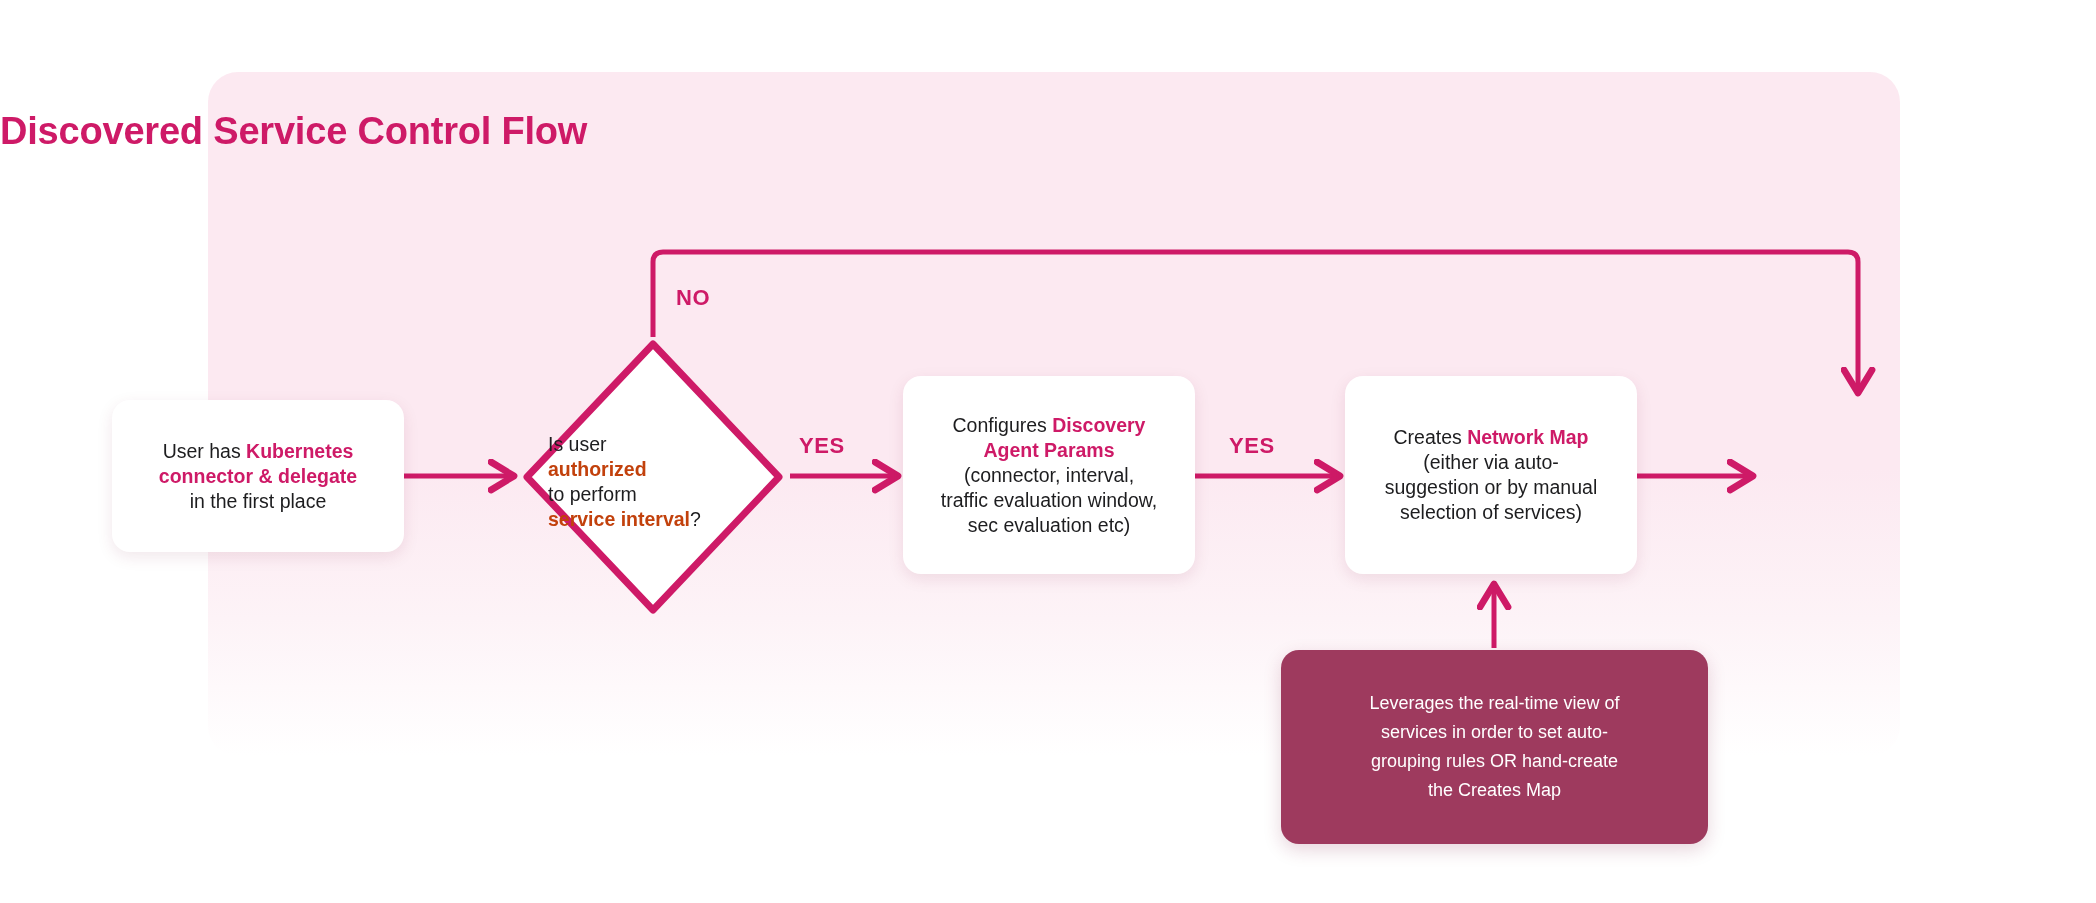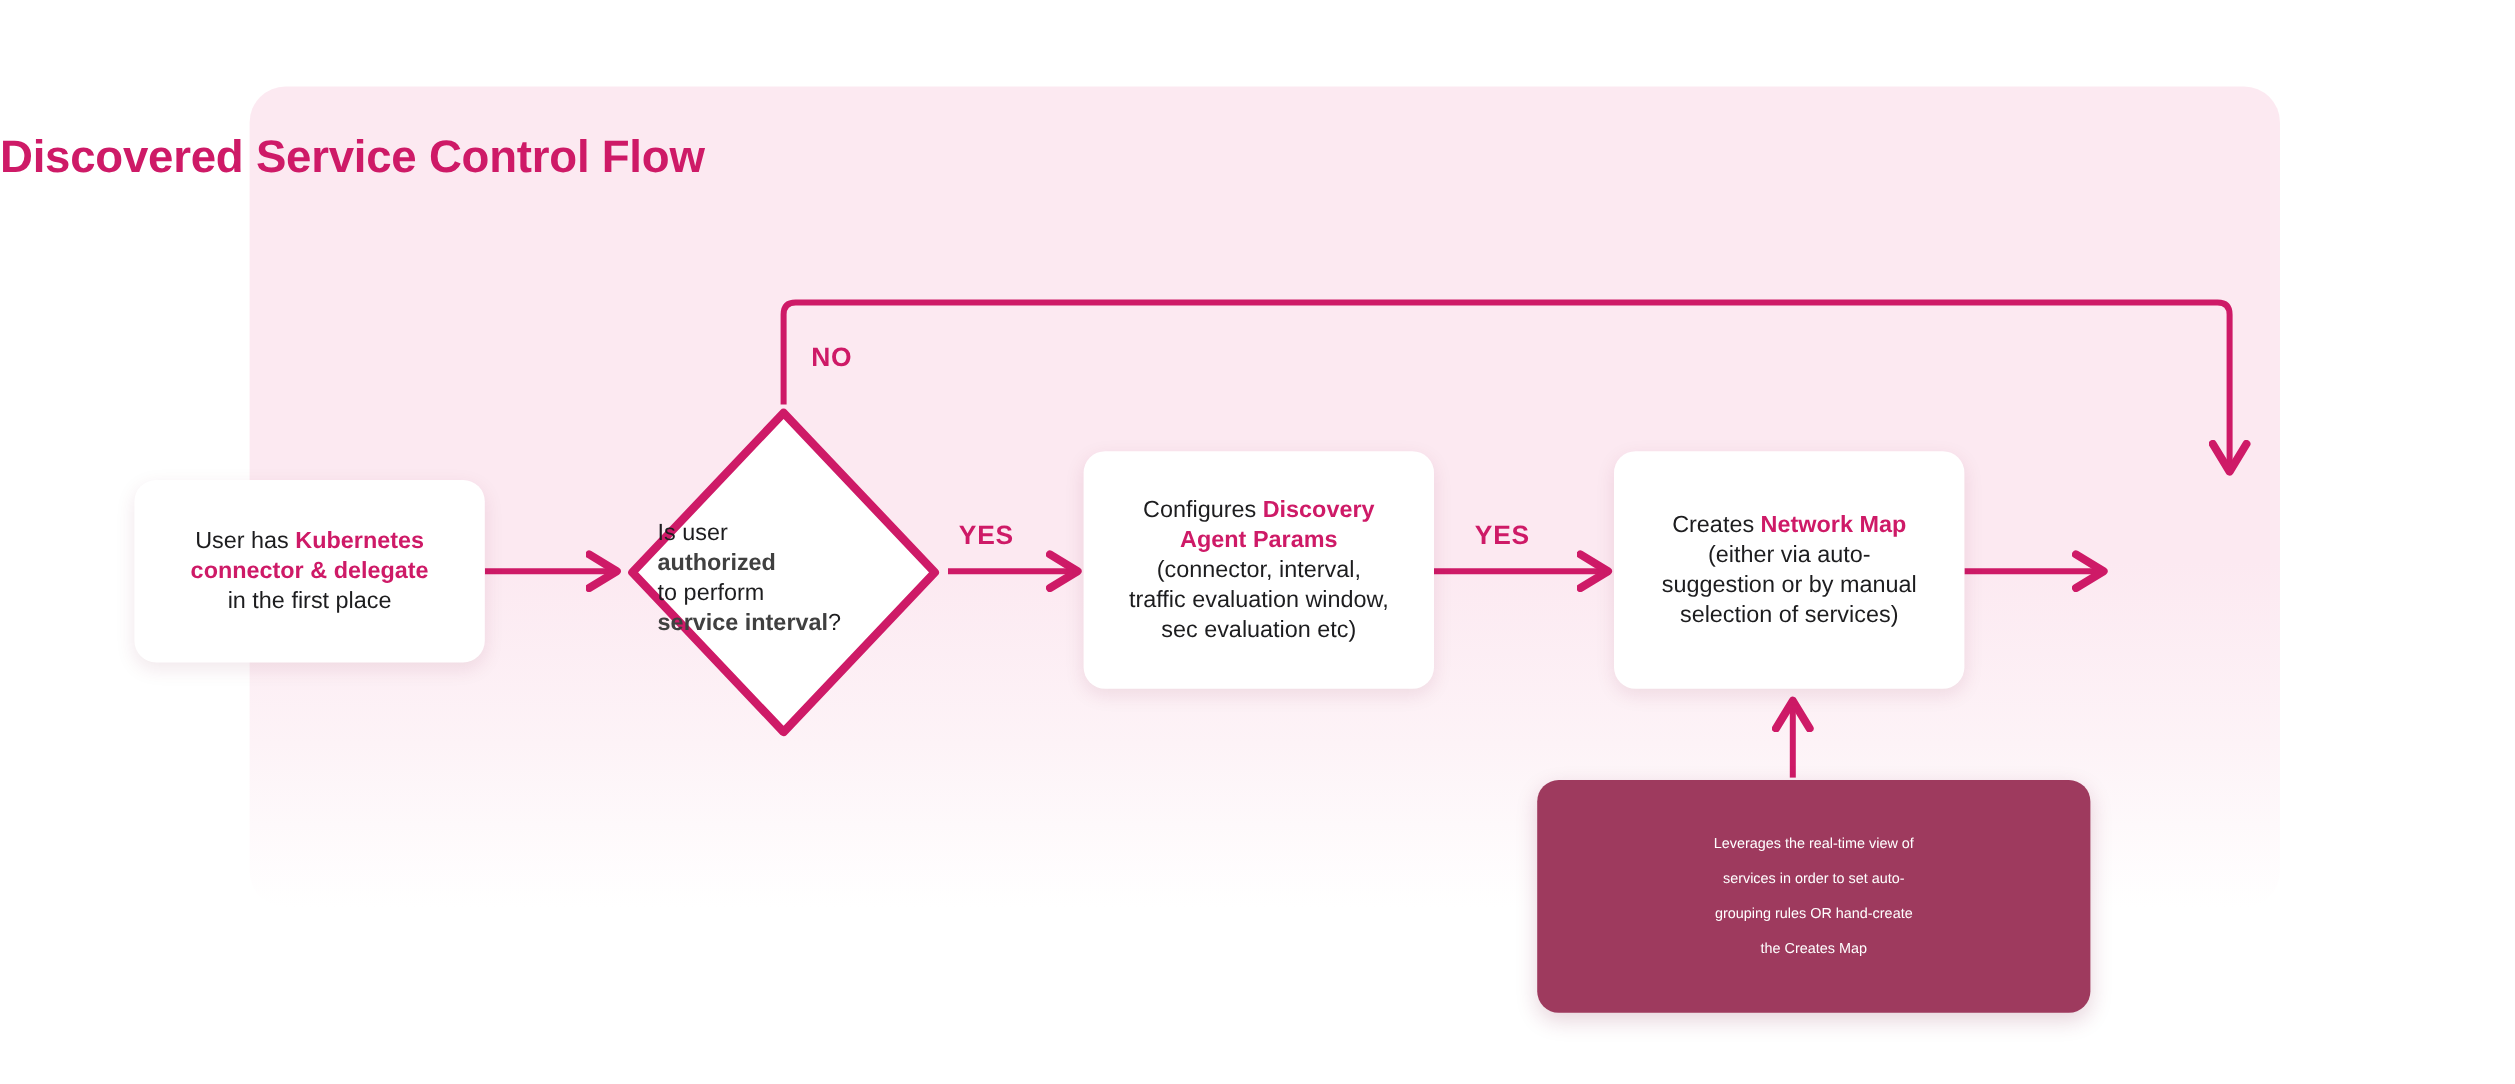--- a/index.html
+++ b/index.html
@@ -82,33 +82,33 @@
     font-size: 30px;
     font-weight: bold;
     letter-spacing: 0.5px;
   }
 
   
   #node-note {
     position: absolute;
     left: 1281px;
     top: 650px;
-    width: 461px;
+    width: 427px;
     height: 194px;
     background: #9E3A5E;
     border-radius: 18px;
     box-shadow: 0 6px 18px rgba(120, 20, 60, 0.18);
     display: flex;
     align-items: center;
     justify-content: center;
     box-sizing: border-box;
     padding: 10px 22px;
     text-align: center;
     color: #ffffff;
-    font-size: 12px;
+    font-size: 18px;
     line-height: 29px;
   }
 
   
   #node-decision {
     position: absolute;
     left: 520px;
     top: 337px;
     width: 266px;
     height: 280px;
@@ -116,21 +116,21 @@
   #node-decision svg { position: absolute; left: 0; top: 0; }
   #node-decision .dtext {
     position: absolute;
     left: 28px;
     top: 95px;
     width: 210px;
     font-size: 19.5px;
     line-height: 25px;
     color: #1d1d1f;
   }
-  #node-decision .hl { color: #404040; font-weight: bold; }
+  #node-decision .hl { color: #c2410c; font-weight: bold; }
 
   
   .edge-label {
     position: absolute;
     color: #CE1A67;
     font-weight: bold;
     font-size: 22px;
     letter-spacing: 0.6px;
   }
   #label-no   { left: 676px;  top: 285px; }

